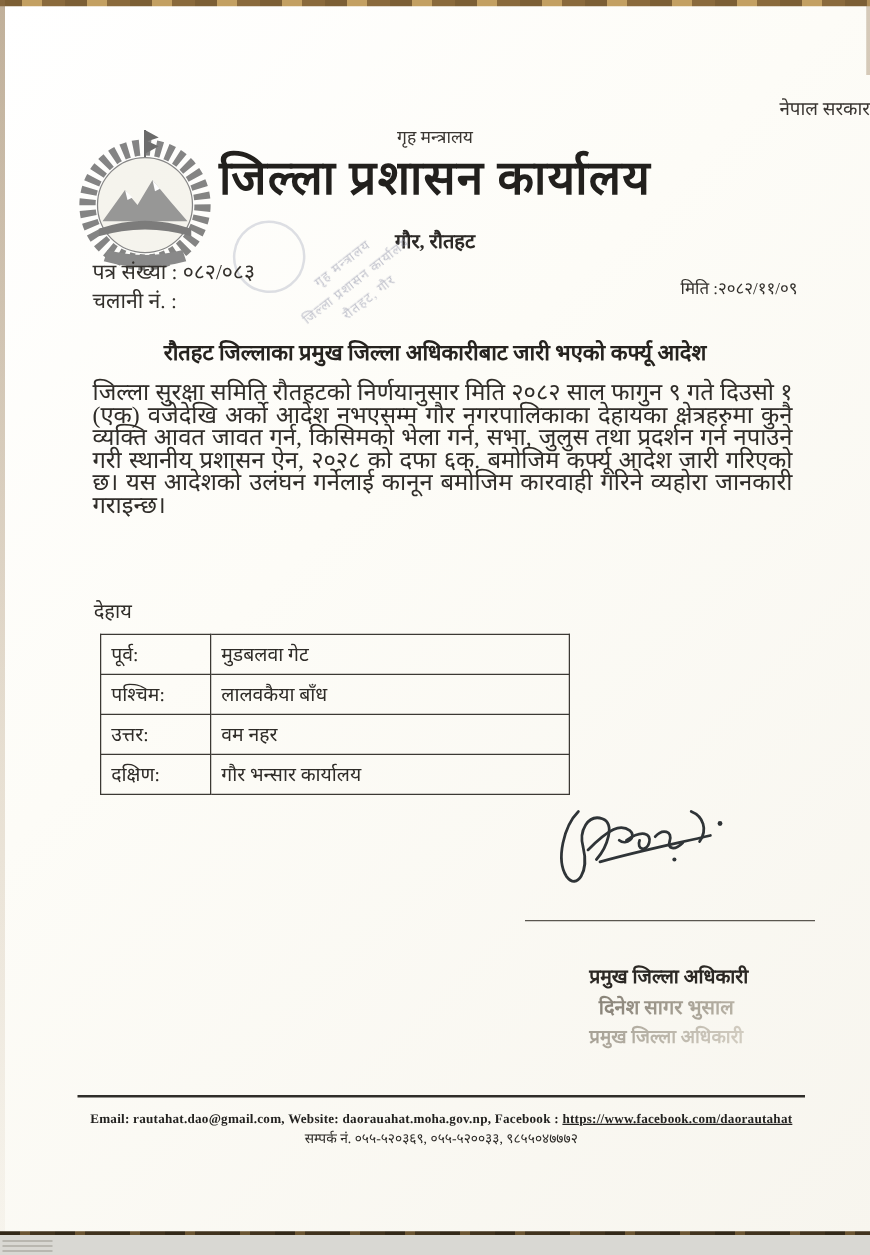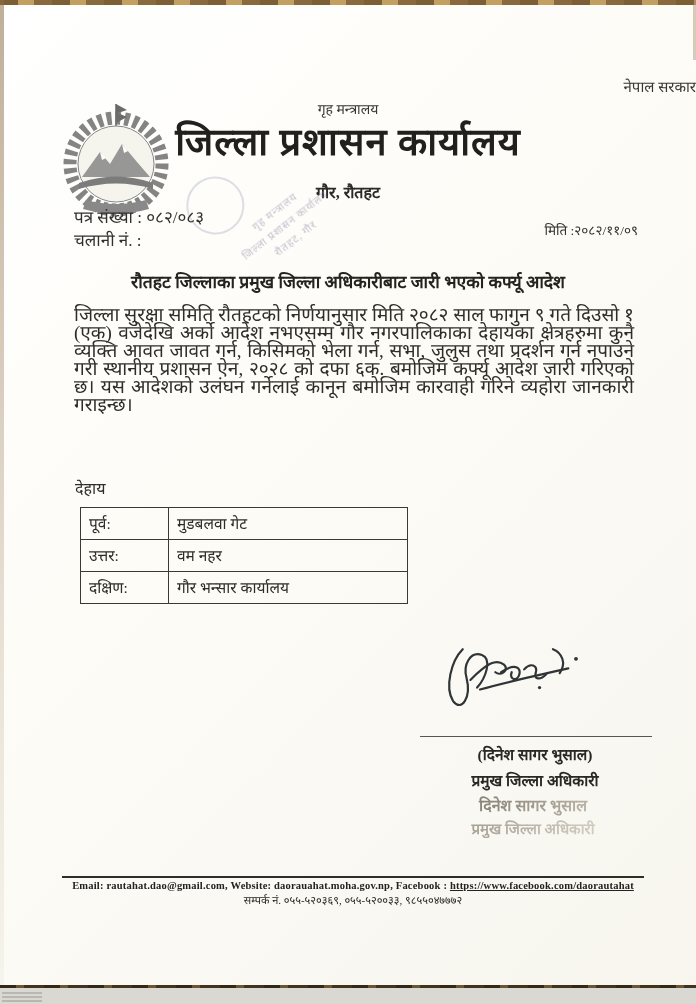--- a/index.html
+++ b/index.html
@@ -40,38 +40,38 @@
   .meta-date { position:absolute; right:58px; top:221px; font-size:13.5px; color:#33302c; }
 
   
   .title { position:absolute; top:269px; left:40px; right:40px; text-align:center;
            font-size:17.5px; font-weight:bold; color:#26231f; }
   .body-text { position:absolute; left:74px; top:306px; width:560px; font-size:19px;
            line-height:18px; text-align:justify; color:#302d29; }
   .dehaya { position:absolute; left:75px; top:477px; font-size:16px; color:#302d29; }
 
   
-  .btable { position:absolute; left:80px; top:507px; width:328px; border-collapse:collapse; }
+  .btable { position:absolute; left:80px; top:507px; width:376px; border-collapse:collapse; }
   .btable td { border:1.5px solid #3c3934; font-size:15.5px; color:#2f2c28; padding:4px 8px 5px 8px; height:31px; }
   .btable td.dir { width:88px; }
 
   
   .signature { position:absolute; left:432px; top:630px; }
   .sig-rule { position:absolute; left:420px; top:736px; width:232px; height:1px; background:#5a564f; }
   .sig-name  { position:absolute; left:410px; top:743px; width:250px; text-align:center; font-size:15.5px; font-weight:bold; color:#2b2824; }
   .sig-title { position:absolute; left:410px; top:769px; width:250px; text-align:center; font-size:15.5px; font-weight:bold; color:#2b2824; }
   .sig-stamp { position:absolute; left:408px; top:794px; width:250px; text-align:center; filter:blur(.4px); }
   .sig-stamp .l1 { font-size:16px; font-weight:bold; color:#8a8378; opacity:.8;
         background:linear-gradient(90deg,#6f685c 30%,#b9b2a4 85%); -webkit-background-clip:text; background-clip:text; -webkit-text-fill-color:transparent; }
   .sig-stamp .l2 { font-size:15px; font-weight:bold; color:#968f82; opacity:.65; margin-top:2px;
         background:linear-gradient(90deg,#7a7264 25%,#c4bdae 80%); -webkit-background-clip:text; background-clip:text; -webkit-text-fill-color:transparent; }
 
   
   .footer { position:absolute; left:62px; right:52px; top:876px; border-top:2px solid #2f2d29;
-            padding-top:2px; text-align:center; }
+            padding-top:12px; text-align:center; }
   .f-line1 { font-size:10.5px; font-weight:bold; color:#232220; letter-spacing:.2px; }
   .f-link  { color:#232220; text-decoration:underline; }
   .f-line2 { font-size:11px; color:#2a2825; margin-top:1px; }
 </style>
 </head>
 <body>
 
 <div class="paper">
 
   <div class="edge-top"></div>
@@ -117,20 +117,24 @@
   <div class="body-text">जिल्ला सुरक्षा समिति रौतहटको निर्णयानुसार मिति २०८२ साल फागुन ९ गते दिउसो १ (एक) वजेदेखि अर्को आदेश नभएसम्म गौर नगरपालिकाका देहायका क्षेत्रहरुमा कुनै व्यक्ति आवत जावत गर्न, किसिमको भेला गर्न, सभा, जुलुस तथा प्रदर्शन गर्न नपाउने गरी स्थानीय प्रशासन ऐन, २०२८ को दफा ६क. बमोजिम कर्फ्यू आदेश जारी गरिएको छ। यस आदेशको उलंघन गर्नेलाई कानून बमोजिम कारवाही गरिने व्यहोरा जानकारी गराइन्छ।</div>
   <div class="dehaya">देहाय</div>
 
   <table class="btable">
     <tbody>
       <tr>
         <td class="dir">पूर्व:</td>
         <td>मुडबलवा गेट</td>
       </tr>
       <tr>
+        <td class="dir">पश्चिम:</td>
+        <td>लालवकैया बाँध</td>
+      </tr>
+      <tr>
         <td class="dir">उत्तर:</td>
         <td>वम नहर</td>
       </tr>
       <tr>
         <td class="dir">दक्षिण:</td>
         <td>गौर भन्सार कार्यालय</td>
       </tr>
     </tbody>
   </table>
 
@@ -142,21 +146,20 @@
         <path d="M72 44 C85 35 93 38 91 46 C89 54 80 52 83 44"></path>
         <path d="M96 41 C102 34 111 36 108 45 C106 51 112 53 119 46"></path>
         <path d="M126 20 C136 24 140 35 133 45"></path>
         <path d="M50 62 C82 53 112 47 142 40"></path>
       </g>
       <circle cx="150" cy="30" r="2" fill="#2f3437"></circle>
       <circle cx="112" cy="60" r="1.7" fill="#2f3437"></circle>
     </svg>
   </div>
   <div class="sig-rule"></div>
-  <div class="sig-name">(दिनेश सागर भुसाल)</div>
   <div class="sig-title">प्रमुख जिल्ला अधिकारी</div>
   <div class="sig-stamp">
     <div class="l1">दिनेश सागर भुसाल</div>
     <div class="l2">प्रमुख जिल्ला अधिकारी</div>
   </div>
 
   <div class="footer">
     <div class="f-line1">
       <span>Email: rautahat.dao@gmail.com, Website: daorauahat.moha.gov.np,  Facebook : </span><a class="f-link" href="#">https://www.facebook.com/daorautahat</a>
     </div>

